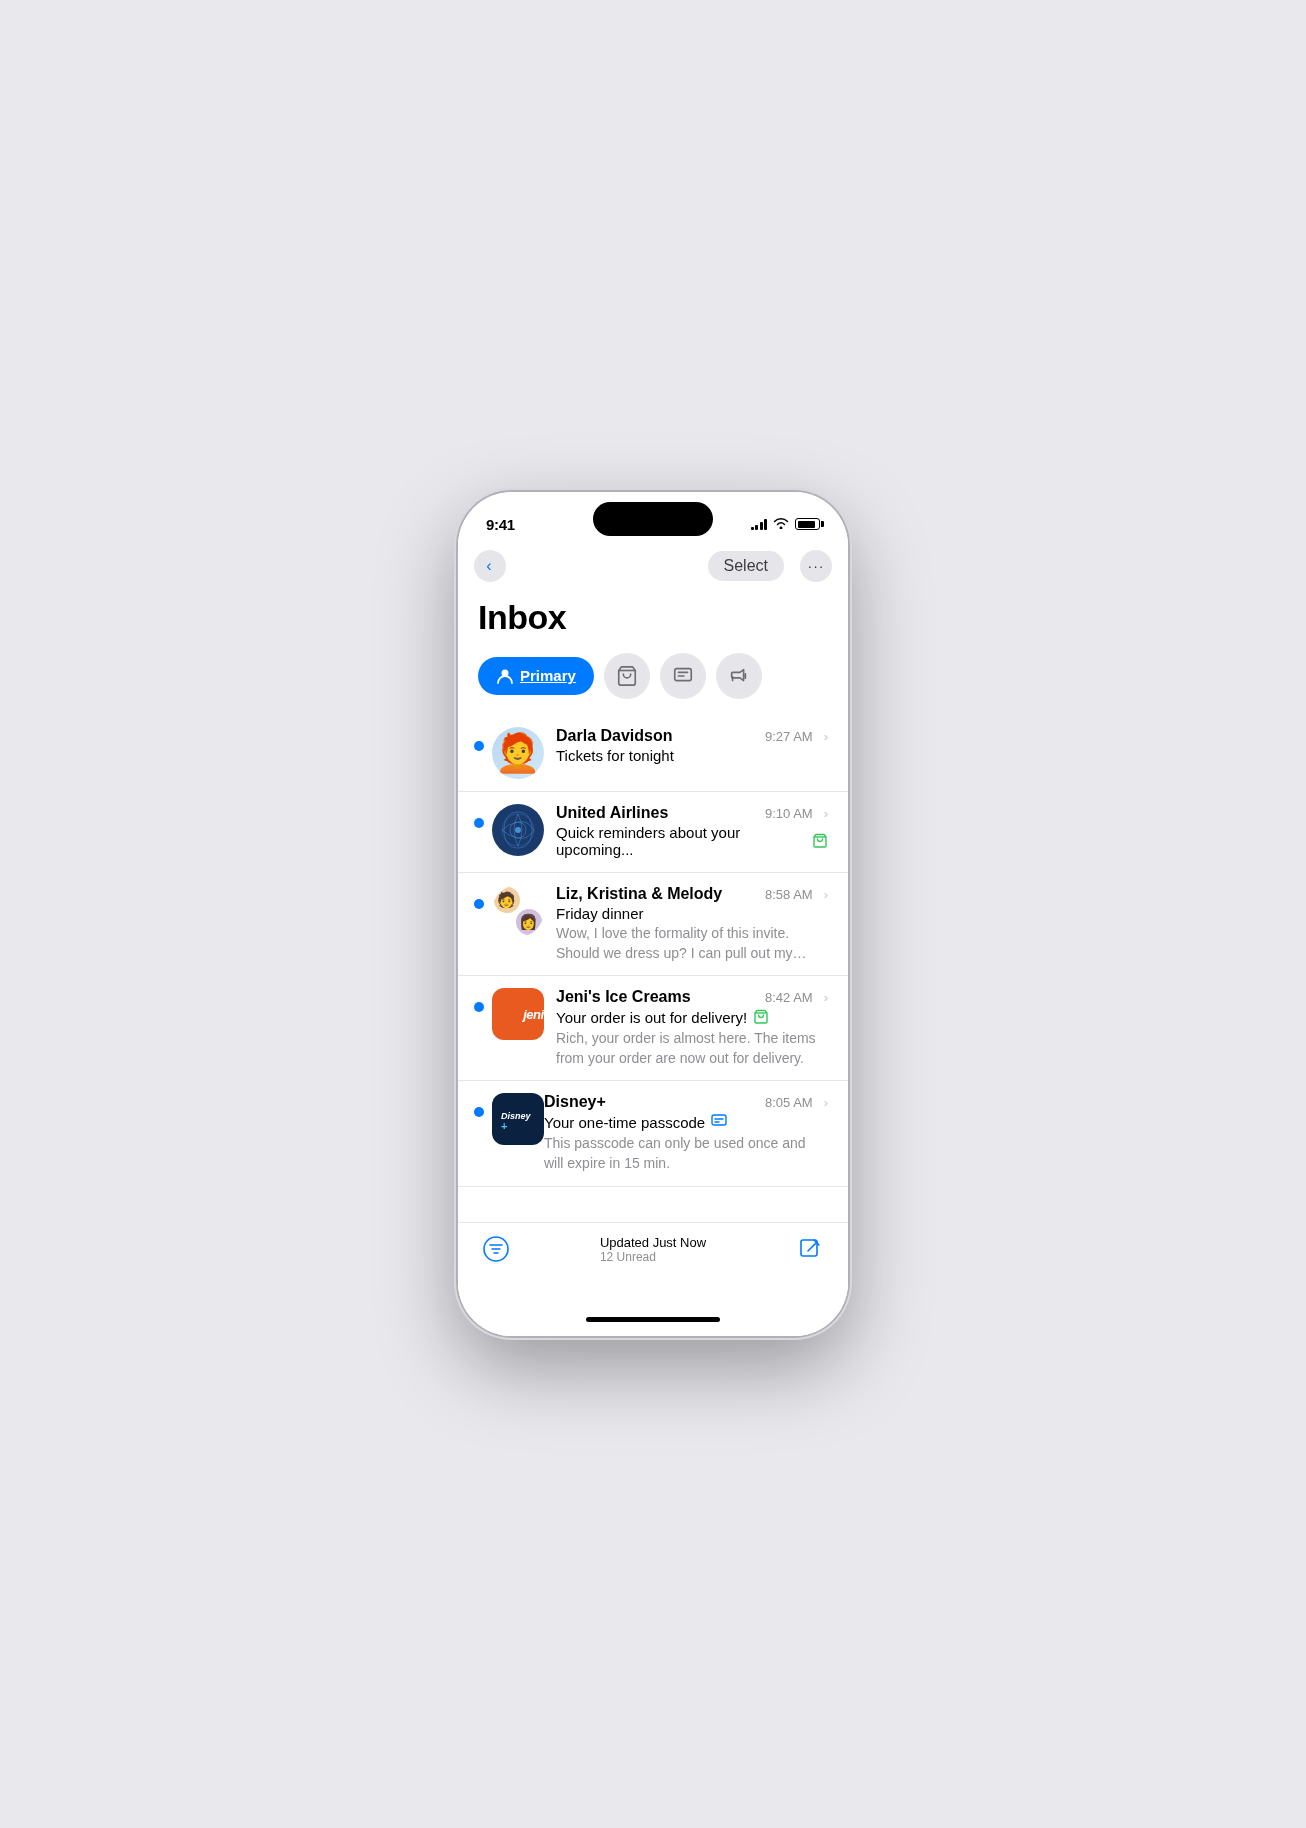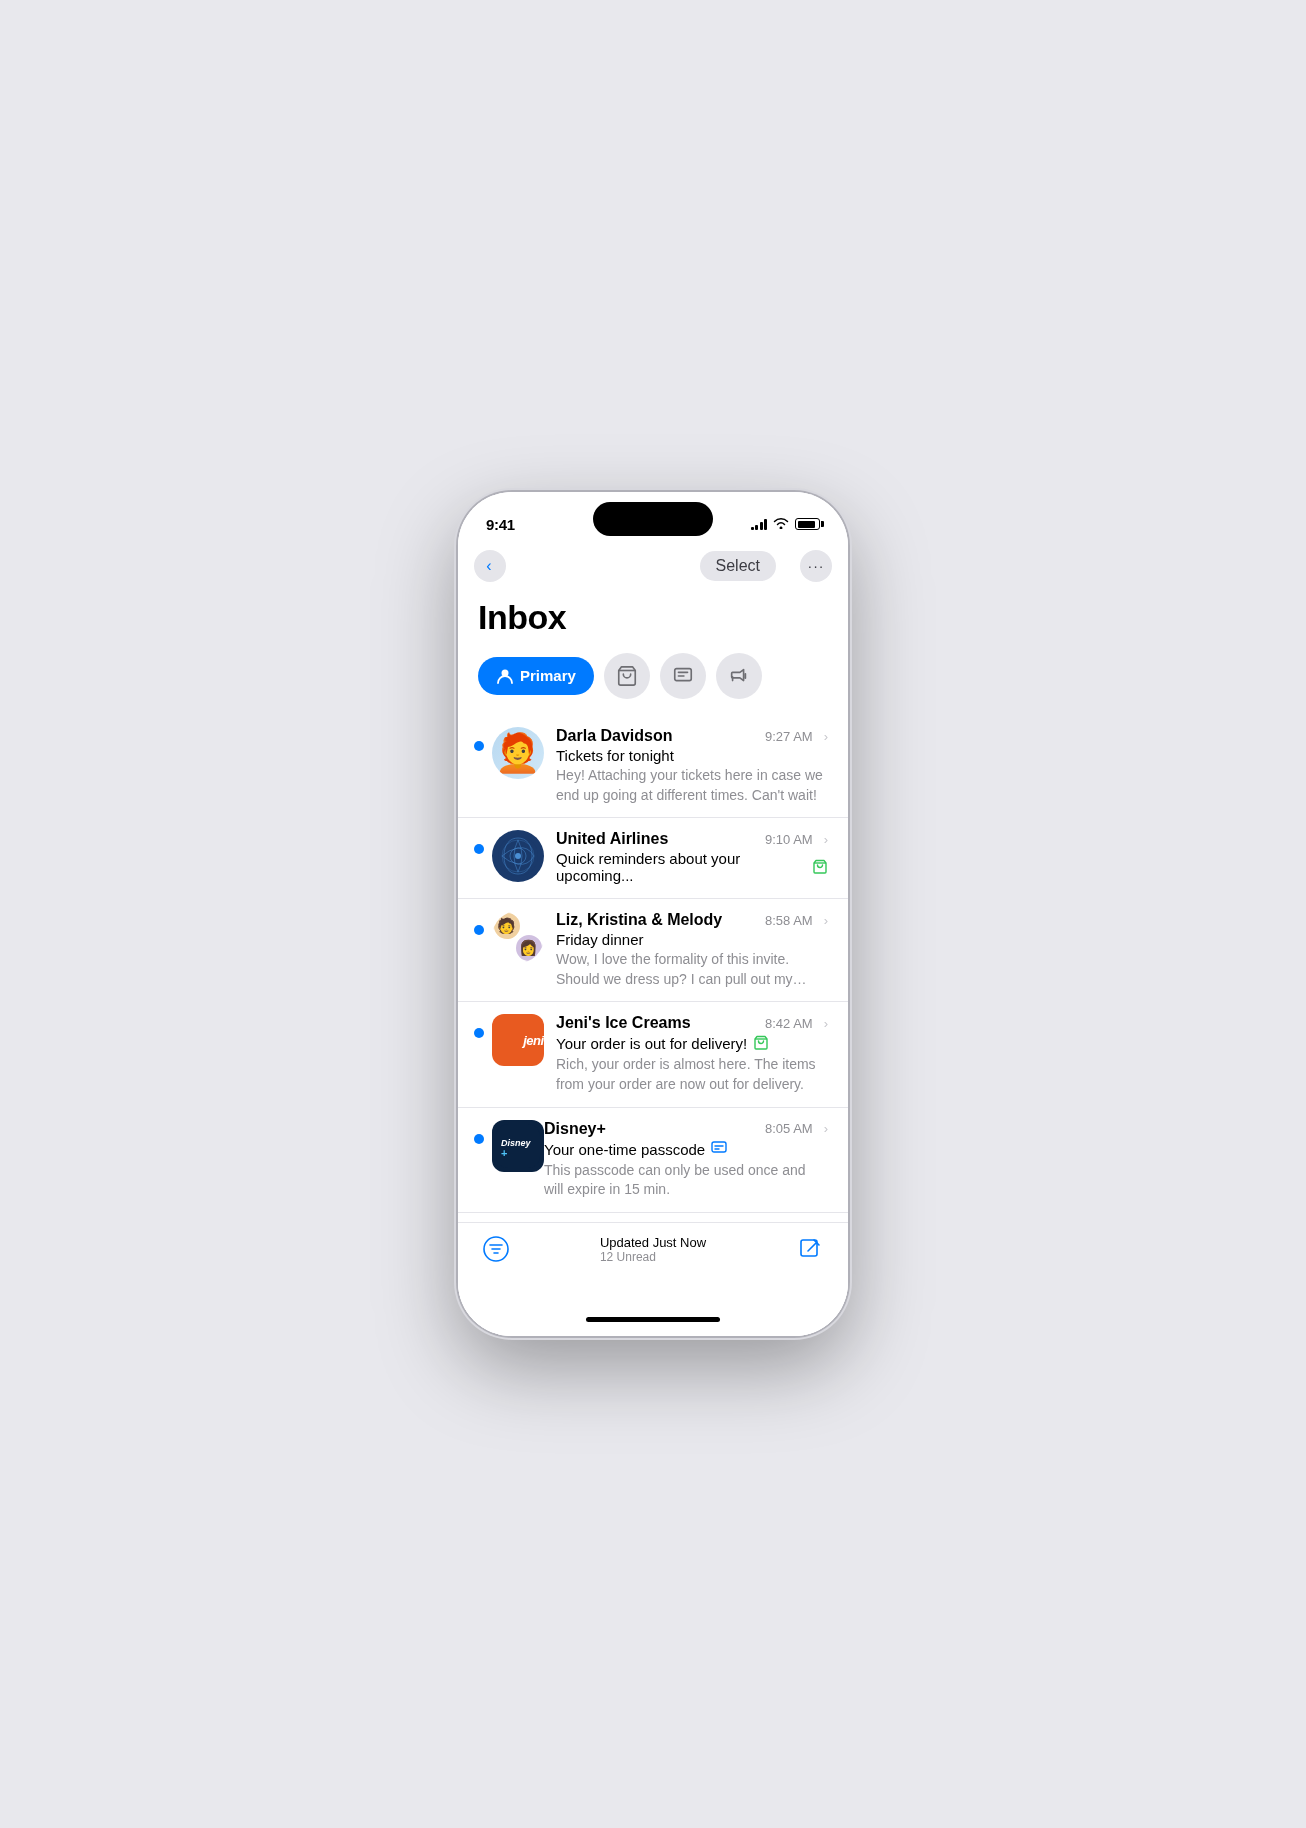--- a/index.html
+++ b/index.html
@@ -147,21 +147,21 @@
       cursor: pointer;
     }
     .nav-back-chevron {
       font-size: 16px;
       color: #007aff;
       margin-left: -2px;
     }
     .nav-right-buttons {
       display: flex;
       align-items: center;
-      gap: 24px;
+      gap: 16px;
       text-align: right;
     }
     .select-btn {
       background: #e5e5ea;
       border-radius: 20px;
       padding: 6px 16px;
       font-size: 16px;
       color: #3c3c43;
       cursor: pointer;
       font-weight: 400;
@@ -209,20 +209,21 @@
       cursor: pointer;
     }
     .tab-primary-icon {
       font-size: 14px;
       color: white;
     }
     .tab-primary-label {
       font-size: 15px;
       font-weight: 600;
       color: white;
+      text-decoration: underline;
     }
     .tab-icon-btn {
       width: 46px;
       height: 46px;
       background: #e5e5ea;
       border-radius: 50%;
       display: flex;
       align-items: center;
       justify-content: center;
       cursor: pointer;
@@ -506,21 +507,20 @@
             <div class="email-header">
               <span class="email-sender">Darla Davidson</span>
               <div class="email-time-row">
                 <span class="email-time">9:27 AM</span>
                 <span class="email-chevron">›</span>
               </div>
             </div>
             <div class="email-subject">
               <span class="email-subject-text">Tickets for tonight</span>
             </div>
-            <div class="email-preview">Hey! Attaching your tickets here in case we end up going at different times. Can't wait!</div>
           </div>
         </div>
 
         <div class="email-item">
           <div class="email-unread-dot"></div>
           <div class="email-avatar avatar-united">
             <svg width="44" height="44" viewBox="0 0 44 44">
               <circle cx="22" cy="22" r="20" fill="#1a3a6b"></circle>
               <path d="M22 4 C14 4, 8 10, 8 22 C8 34, 14 40, 22 40 C30 40, 36 34, 36 22 C36 10, 30 4, 22 4 Z" fill="none" stroke="#4a8fd4" stroke-width="0.5"></path>
               <ellipse cx="22" cy="22" rx="16" ry="16" fill="none" stroke="#4a8fd4" stroke-width="0.3"></ellipse>

